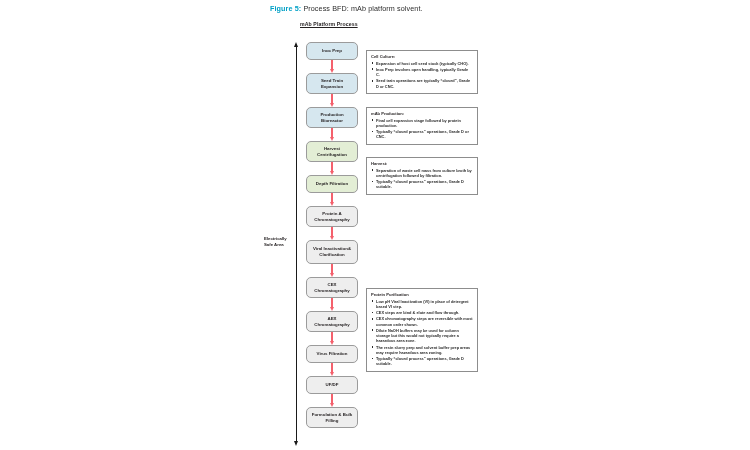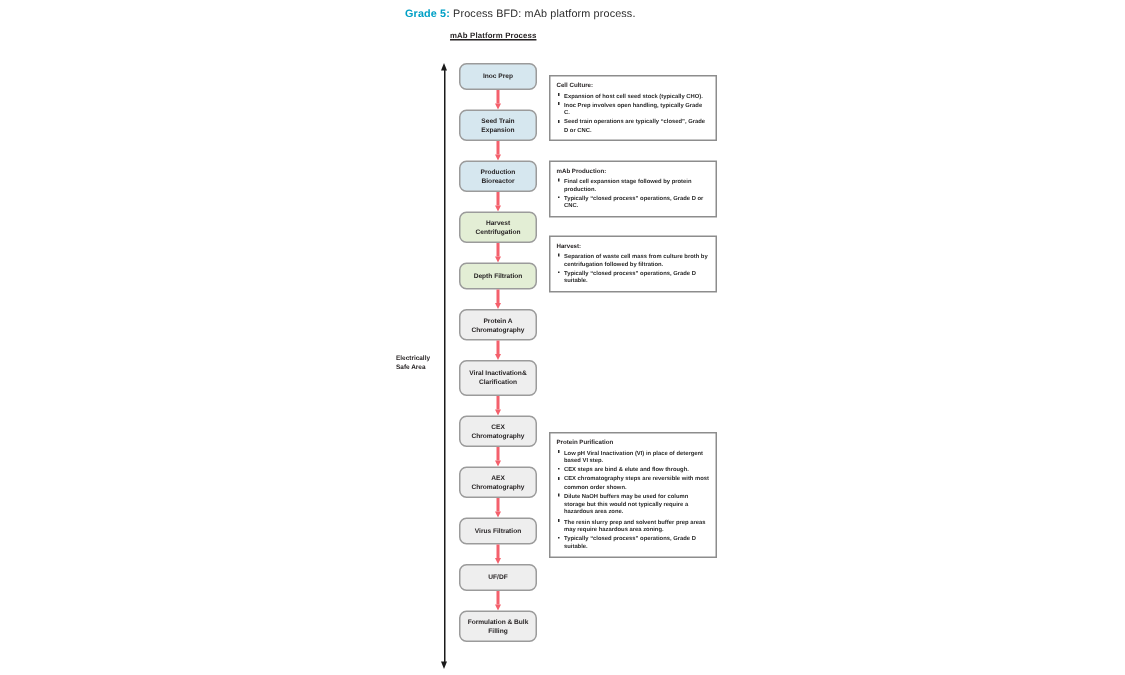--- a/index.html
+++ b/index.html
@@ -84,22 +84,22 @@
     content:"";position:absolute;left:0.6px;top:1.5px;
     width:1.7px;height:1.7px;background:#2b2b2b;
   }
 </style>
 </head>
 <body>
 
 <div class="page">
 
   <div class="fig-caption">
-    <span class="fignum">Grade 5:</span>
-    <span class="figtext">Process BFD: mAb platform process.</span>
+    <span class="fignum">Figure 5:</span>
+    <span class="figtext">Process BFD: mAb platform solvent.</span>
   </div>
 
   <div class="subtitle">mAb Platform Process</div>
 
   <div class="axis">
     <div class="head-top"></div>
     <div class="shaft"></div>
     <div class="head-bot"></div>
   </div>
   <div class="axis-label">Electrically Safe Area</div>

